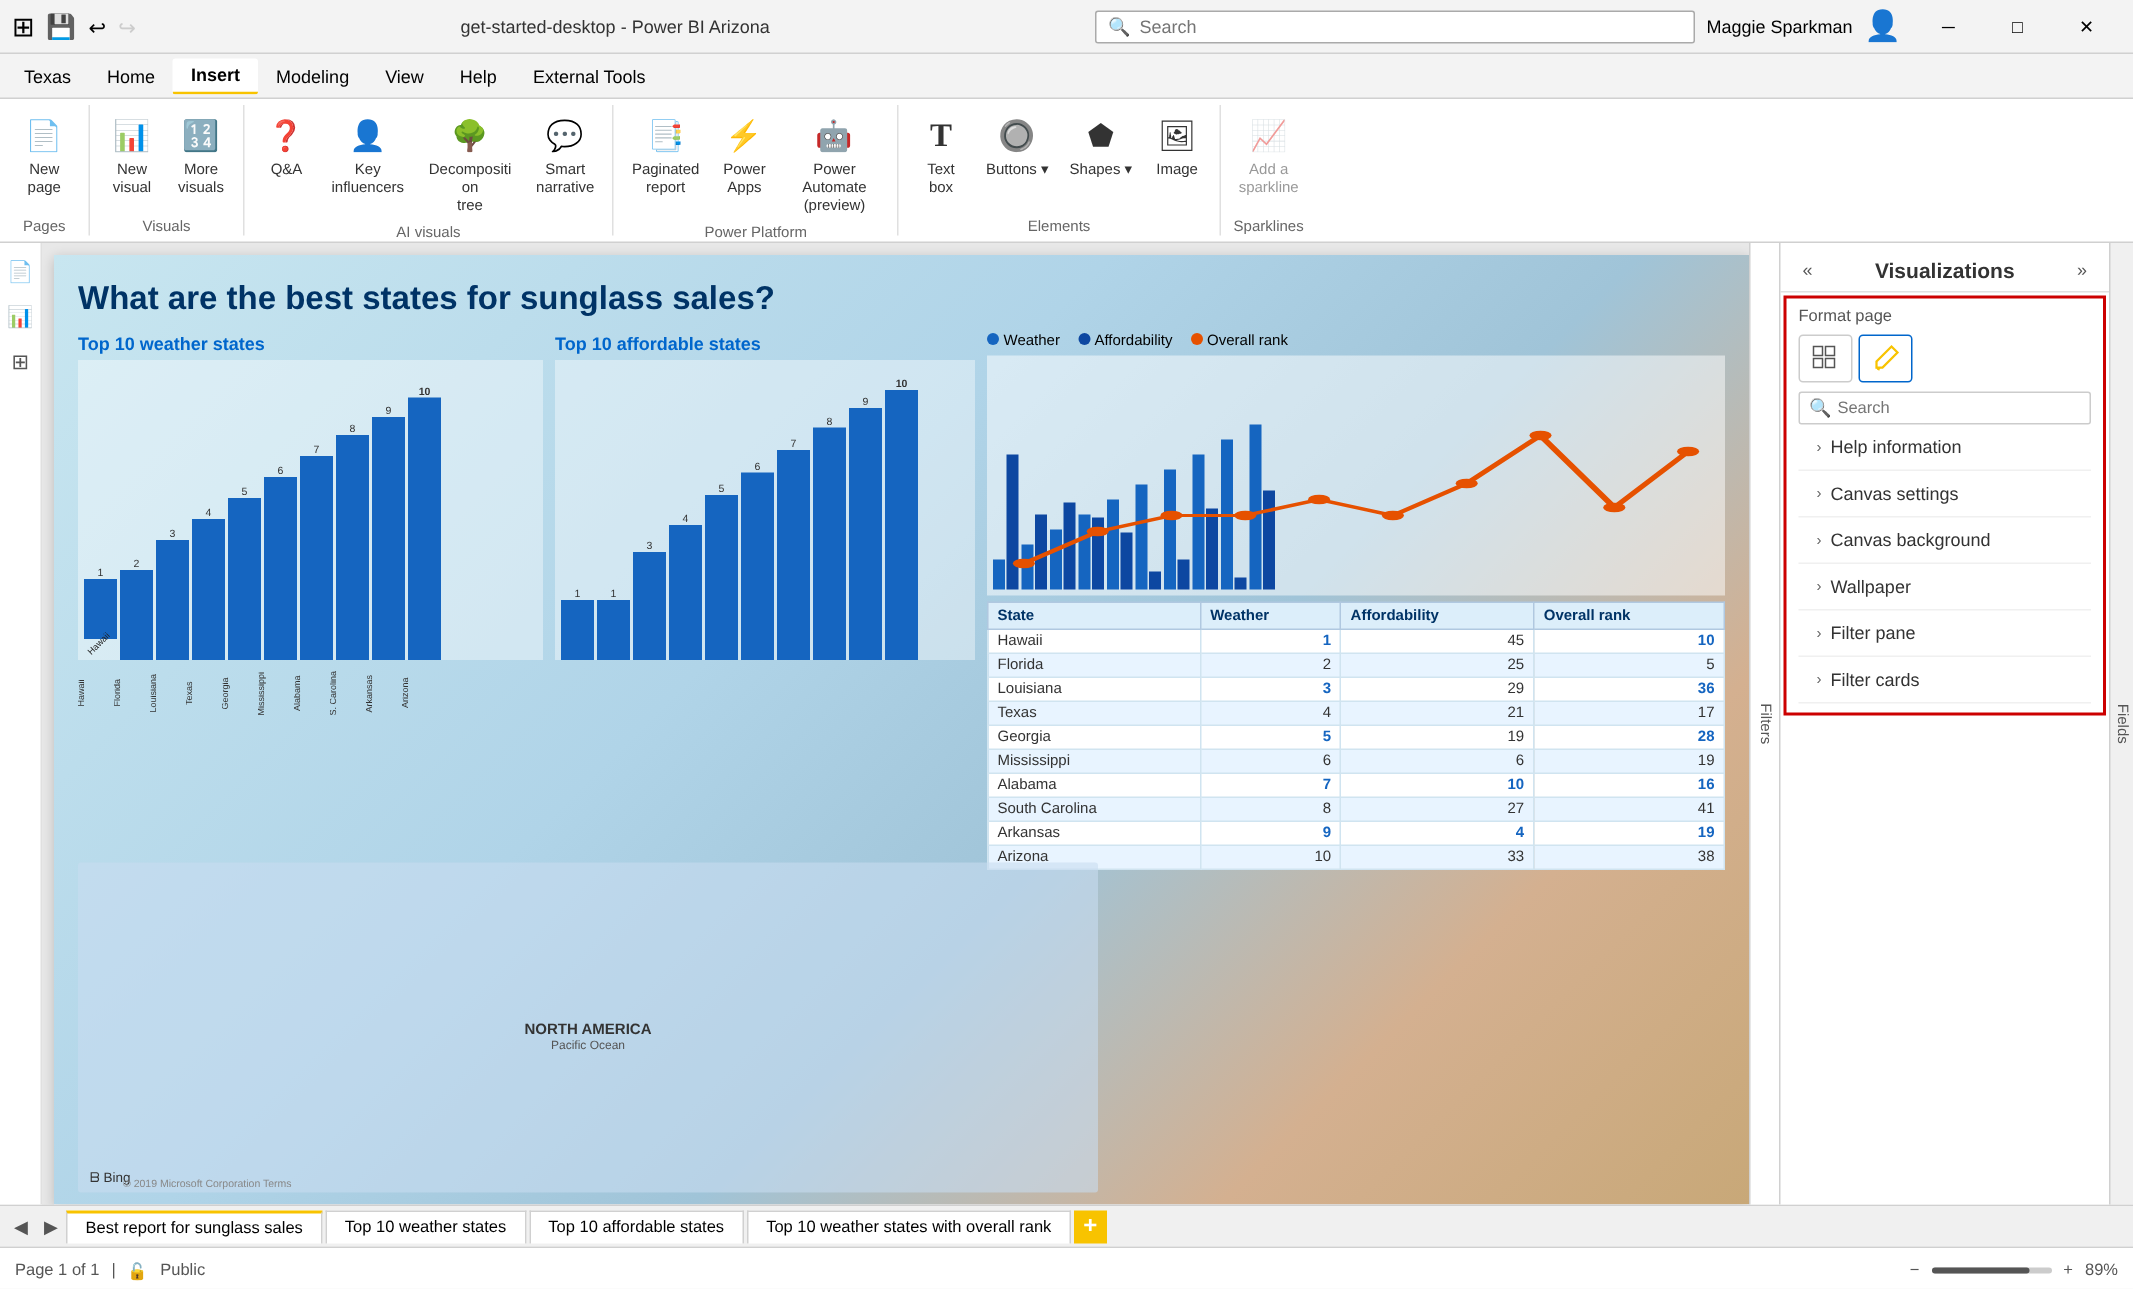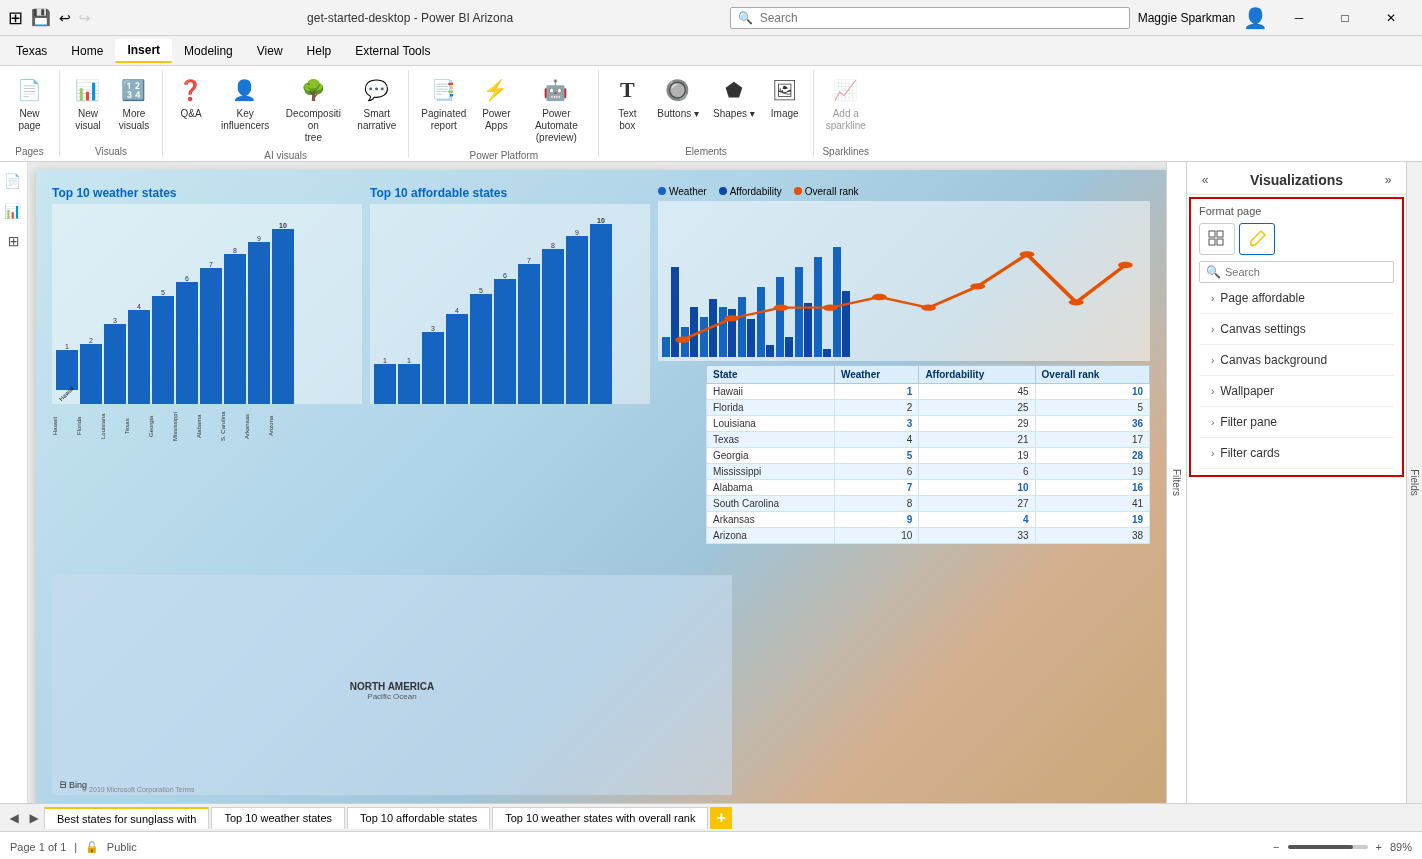--- a/index.html
+++ b/index.html
@@ -541,20 +541,21 @@
 
   <div class="left-sidebar">
     <div class="left-sidebar-icon">📄</div>
     <div class="left-sidebar-icon">📊</div>
     <div class="left-sidebar-icon">⊞</div>
   </div>
 
   <div class="canvas-area">
     <div class="canvas-page">
       <div class="canvas-content">
+        <div class="page-title">What are the best states for sunglass sales?</div>
 
         <div style="display:flex; gap:8px; align-items:flex-start;">
 
           <div style="width:310px;">
             <div class="chart-title">Top 10 weather states</div>
             <div style="display:flex; align-items:flex-end; height:200px; background:rgba(255,255,255,0.4); padding:8px 4px 0; gap:2px;">
 
               <div style="display:flex;flex-direction:column;align-items:center;gap:0;">
                 <div style="font-size:7px;color:#333;">1</div>
                 <div style="width:22px;height:40px;background:#1565c0;"></div>
@@ -719,21 +720,21 @@
                 <circle cx="70" cy="100" r="3" fill="#e65100"></circle>
                 <circle cx="90" cy="90" r="3" fill="#e65100"></circle>
                 <circle cx="110" cy="100" r="3" fill="#e65100"></circle>
                 <circle cx="130" cy="80" r="3" fill="#e65100"></circle>
                 <circle cx="150" cy="50" r="3" fill="#e65100"></circle>
                 <circle cx="170" cy="95" r="3" fill="#e65100"></circle>
                 <circle cx="190" cy="60" r="3" fill="#e65100"></circle>
               </svg>
             </div>
 
-            <div style="margin-top:4px;margin-left:48px;">
+            <div style="margin-top:4px;">
               <table class="data-table">
                 <thead>
                   <tr>
                     <th>State</th>
                     <th>Weather</th>
                     <th>Affordability</th>
                     <th>Overall rank</th>
                   </tr>
                 </thead>
                 <tbody>
@@ -851,21 +852,21 @@
         <div style="margin-top:6px;">
           <div class="search-input-wrap">
             <span>🔍</span>
             <input type="text" placeholder="Search" style="">
           </div>
         </div>
 
         <div>
           <div class="section-item">
             <span class="section-item-chevron">›</span>
-            <span>Page affordable</span>
+            <span>Help information</span>
           </div>
           <div class="section-item">
             <span class="section-item-chevron">›</span>
             <span>Canvas settings</span>
           </div>
           <div class="section-item">
             <span class="section-item-chevron">›</span>
             <span>Canvas background</span>
           </div>
           <div class="section-item">
@@ -887,21 +888,21 @@
     <div style="width:16px;background:#f0f0f0;border-left:1px solid #d0d0d0;display:flex;align-items:center;justify-content:center;cursor:pointer;">
       <div style="font-size:10px;transform:rotate(90deg);white-space:nowrap;color:#555;">Fields</div>
     </div>
   </div>
 </div>
 
 <div class="bottom-tabs">
   <div class="tab-nav-btn">◀</div>
   <div class="tab-nav-btn">▶</div>
   <div class="page-tab active">
-    <span>Best states for sunglass with</span>
+    <span>Best report for sunglass sales</span>
   </div>
   <div class="page-tab">
     <span>Top 10 weather states</span>
   </div>
   <div class="page-tab">
     <span>Top 10 affordable states</span>
   </div>
   <div class="page-tab">
     <span>Top 10 weather states with overall rank</span>
   </div>

